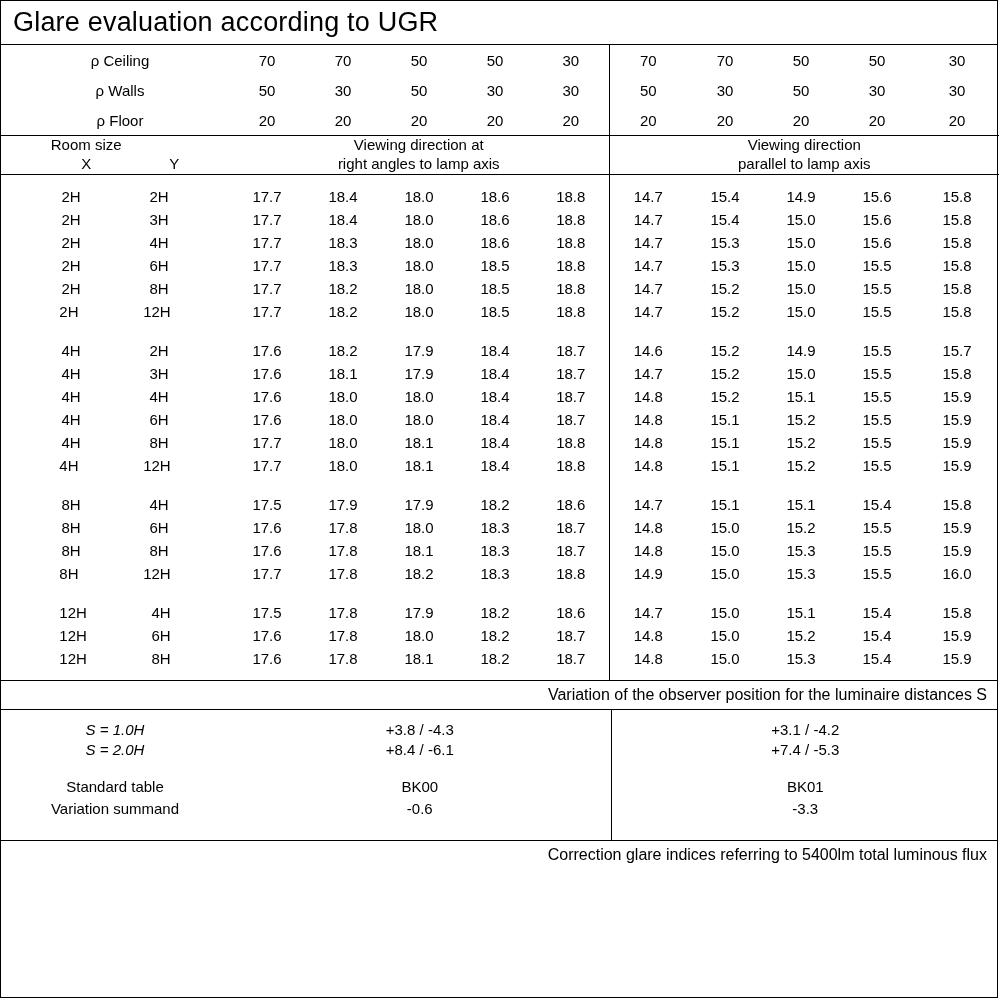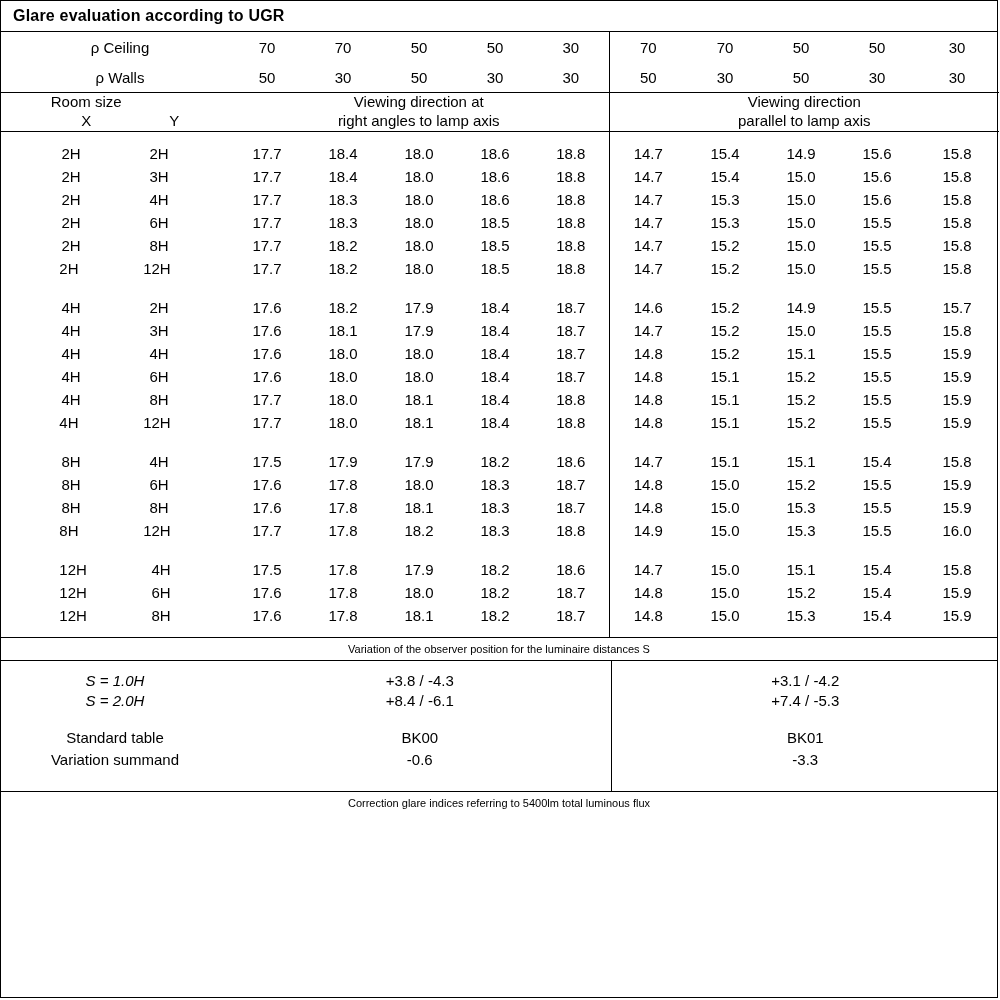--- a/index.html
+++ b/index.html
@@ -18,22 +18,22 @@
     width: 998px;
     height: 998px;
     border: 1px solid #000000;
     box-sizing: border-box;
     position: relative;
     display: flex;
     flex-direction: column;
   }
   .title-row {
     padding: 6px 12px 6px 12px;
-    font-size: 16px;
-    font-weight: bold;
+    font-size: 27px;
+    font-weight: normal;
     letter-spacing: 0.2px;
   }
   .hline {
     border-top: 1px solid #000000;
     width: 100%;
   }
   table.main {
     border-collapse: collapse;
     width: 100%;
     table-layout: fixed;
@@ -65,22 +65,22 @@
     line-height: 1.25;
   }
   .data-row td {
     height: 23px;
   }
   .gap-row td {
     height: 16px;
   }
   .note {
     padding: 5px 10px 5px 10px;
-    text-align: center;
-    font-size: 11px;
+    text-align: right;
+    font-size: 16px;
   }
   .var-block td {
     height: 20px;
     line-height: 1.3;
   }
   .var-label {
     text-align: center;
     font-style: italic;
   }
   .std-block td {
@@ -132,20 +132,33 @@
         <td>30</td>
         <td>50</td>
         <td>30</td>
         <td>30</td>
         <td class="vsep">50</td>
         <td>30</td>
         <td>50</td>
         <td>30</td>
         <td>30</td>
       </tr>
+      <tr class="rho-row">
+        <td class="lbl">ρ Floor</td>
+        <td>20</td>
+        <td>20</td>
+        <td>20</td>
+        <td>20</td>
+        <td>20</td>
+        <td class="vsep">20</td>
+        <td>20</td>
+        <td>20</td>
+        <td>20</td>
+        <td>20</td>
+      </tr>
 
       <tr>
         <td colspan="11" style="border-top:1px solid #000000;height:0;padding:0;"></td>
       </tr>
 
       <tr class="colgroup-head">
         <td class="roomsize-head">
           <div style="display:flex;justify-content:space-around;padding:0 26px;">
             <div>
               <div>Room size</div>

